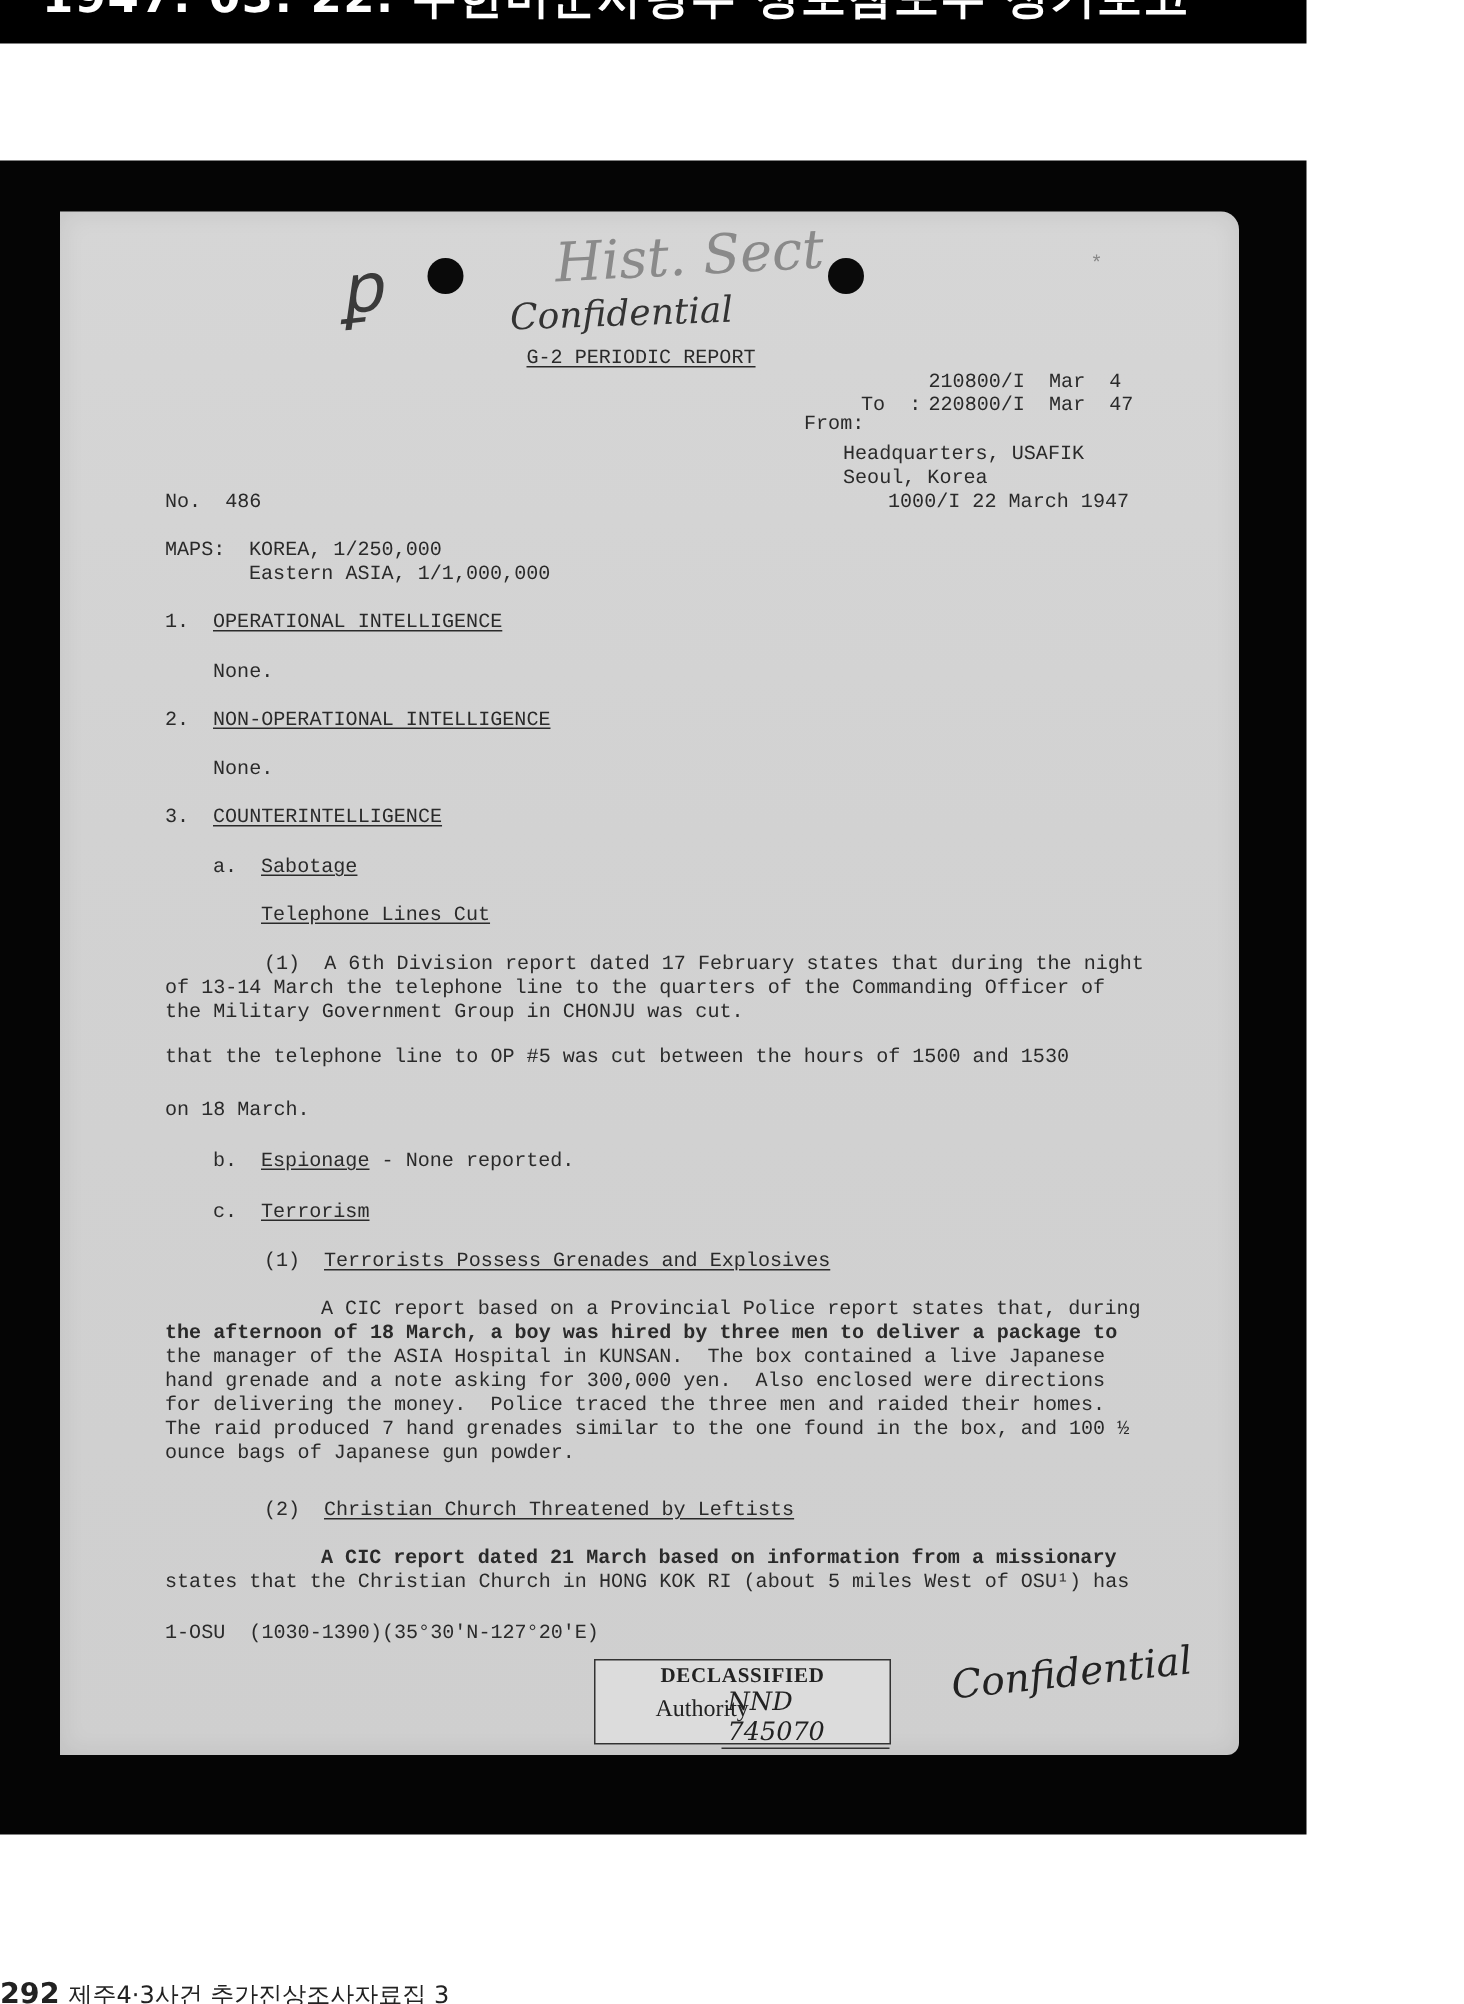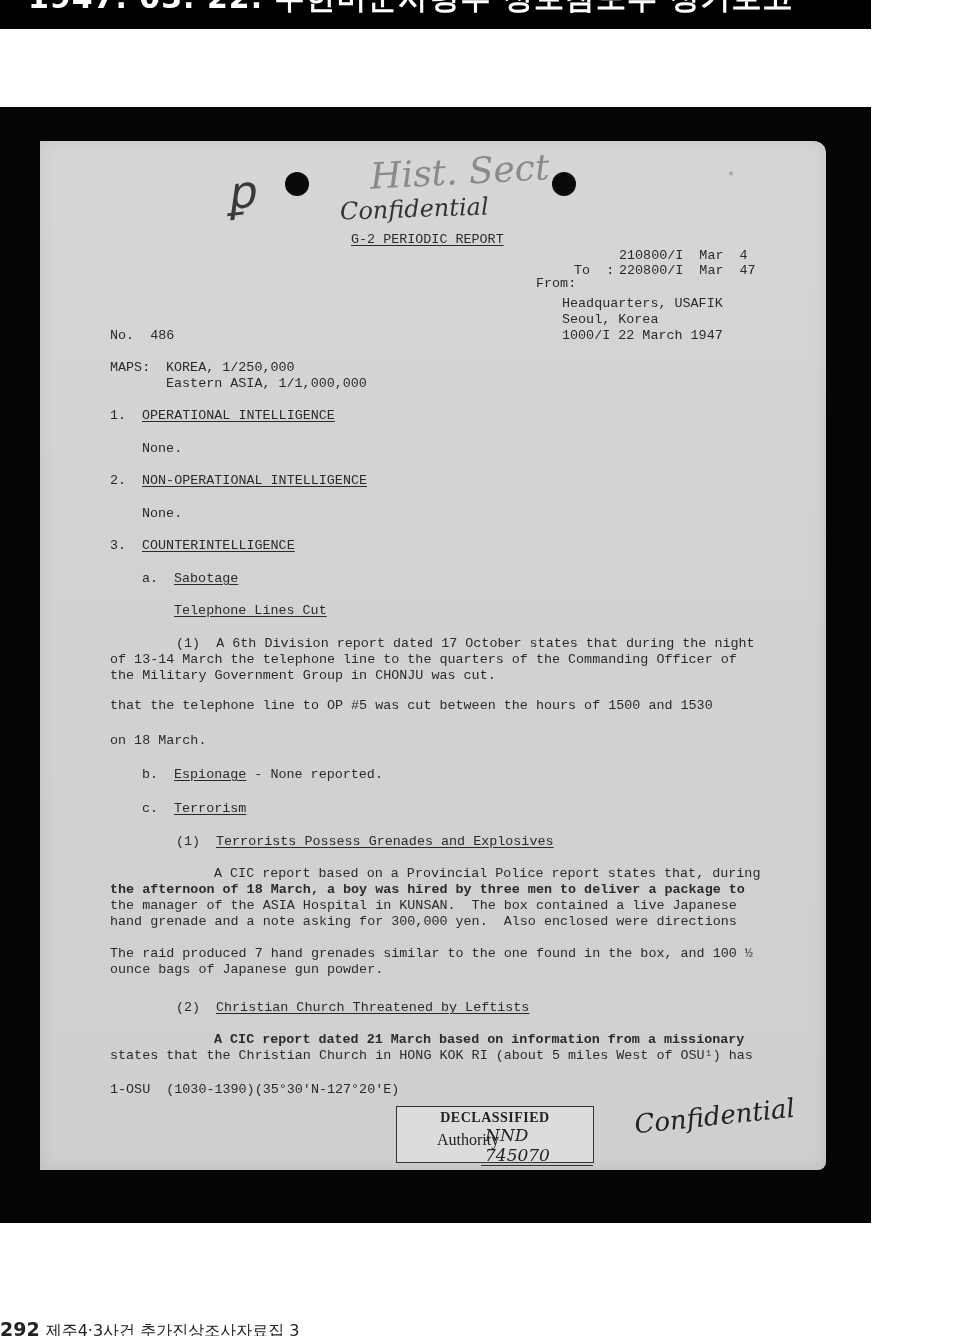--- a/index.html
+++ b/index.html
@@ -77,21 +77,21 @@
 
   <div class="tw ul" style="left:311px; top:91px;">G-2 PERIODIC REPORT</div>
 
   <div class="tw" style="left:496px; top:107px;margin-top:28px;">From:</div>
   <div class="tw" style="left:579px; top:107px;">210800/I  Mar  4</div>
   <div class="tw" style="left:522px; top:122px;margin-left:12px;">To  :</div>
   <div class="tw" style="left:579px; top:122px;">220800/I  Mar  47</div>
 
   <div class="tw" style="left:522px; top:155px;">Headquarters, USAFIK</div>
   <div class="tw" style="left:522px; top:171px;">Seoul, Korea</div>
-  <div class="tw" style="left:522px; top:187px;">1000/I 22 March 1947</div>
+  <div class="tw" style="left:552px; top:187px;">1000/I 22 March 1947</div>
 
   <div class="tw" style="left:70px; top:187px;">No.  486</div>
 
   <div class="tw" style="left:70px; top:219px;">MAPS:</div>
   <div class="tw" style="left:126px; top:219px;">KOREA, 1/250,000</div>
   <div class="tw" style="left:126px; top:235px;">Eastern ASIA, 1/1,000,000</div>
 
   <div class="tw" style="left:70px; top:267px;">1.</div>
   <div class="tw ul" style="left:102px; top:267px;">OPERATIONAL INTELLIGENCE</div>
   <div class="tw" style="left:102px; top:300px;">None.</div>
@@ -100,40 +100,41 @@
   <div class="tw ul" style="left:102px; top:332px;">NON-OPERATIONAL INTELLIGENCE</div>
   <div class="tw" style="left:102px; top:365px;">None.</div>
 
   <div class="tw" style="left:70px; top:397px;">3.</div>
   <div class="tw ul" style="left:102px; top:397px;">COUNTERINTELLIGENCE</div>
 
   <div class="tw" style="left:102px; top:430px;">a.</div>
   <div class="tw ul" style="left:134px; top:430px;">Sabotage</div>
   <div class="tw ul" style="left:134px; top:462px;">Telephone Lines Cut</div>
 
-  <div class="tw" style="left:136px; top:495px;">(1)  A 6th Division report dated 17 October states that during the night</div>
+  <div class="tw" style="left:136px; top:495px;">(1)  A 6th Division report dated 17 February states that during the night</div>
   <div class="tw" style="left:70px; top:511px;">of 13-14 March the telephone line to the quarters of the Commanding Officer of</div>
   <div class="tw" style="left:70px; top:527px;">the Military Government Group in CHONJU was cut.</div>
 
   <div class="tw" style="left:70px; top:557px;">that the telephone line to OP #5 was cut between the hours of 1500 and 1530</div>
   <div class="tw" style="left:70px; top:592px;">on 18 March.</div>
 
   <div class="tw" style="left:102px; top:626px;">b.</div>
   <div class="tw" style="left:134px; top:626px;"><span class="ul">Espionage</span><span> - None reported.</span></div>
 
   <div class="tw" style="left:102px; top:660px;">c.</div>
   <div class="tw ul" style="left:134px; top:660px;">Terrorism</div>
 
   <div class="tw" style="left:136px; top:693px;">(1)</div>
   <div class="tw" style="left:174px; top:725px;">A CIC report based on a Provincial Police report states that, during</div>
 
   <div class="tw ul" style="left:176px; top:693px;">Terrorists Possess Grenades and Explosives</div>
   <div class="tw" style="left:70px; top:741px;font-weight:bold;">the afternoon of 18 March, a boy was hired by three men to deliver a package to</div>
   <div class="tw" style="left:70px; top:757px;">the manager of the ASIA Hospital in KUNSAN.  The box contained a live Japanese</div>
   <div class="tw" style="left:70px; top:773px;">hand grenade and a note asking for 300,000 yen.  Also enclosed were directions</div>
+  <div class="tw" style="left:70px; top:789px;">for delivering the money.  Police traced the three men and raided their homes.</div>
   <div class="tw" style="left:70px; top:805px;">The raid produced 7 hand grenades similar to the one found in the box, and 100 ½</div>
   <div class="tw" style="left:70px; top:821px;">ounce bags of Japanese gun powder.</div>
 
   <div class="tw" style="left:136px; top:859px;">(2)</div>
   <div class="tw ul" style="left:176px; top:859px;">Christian Church Threatened by Leftists</div>
 
   <div class="tw" style="left:174px; top:891px;font-weight:bold;">A CIC report dated 21 March based on information from a missionary</div>
   <div class="tw" style="left:70px; top:907px;">states that the Christian Church in HONG KOK RI (about 5 miles West of OSU¹) has</div>
 
   <div class="tw" style="left:70px; top:941px;">1-OSU  (1030-1390)(35°30'N-127°20'E)</div>

